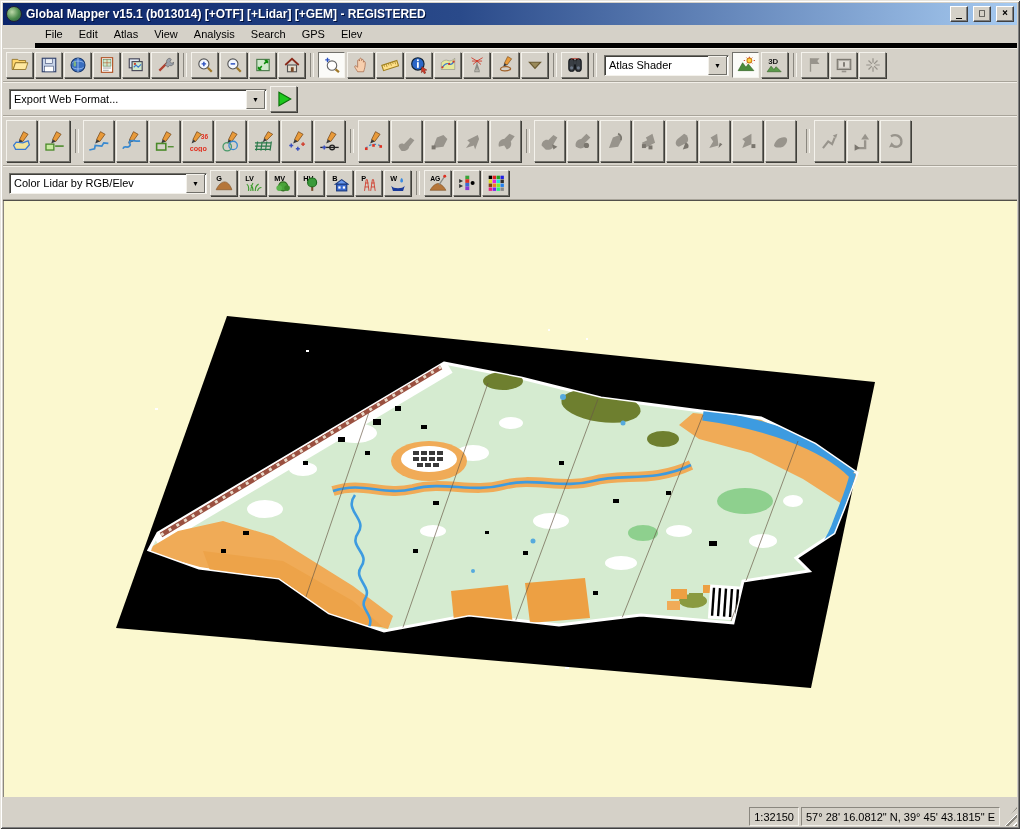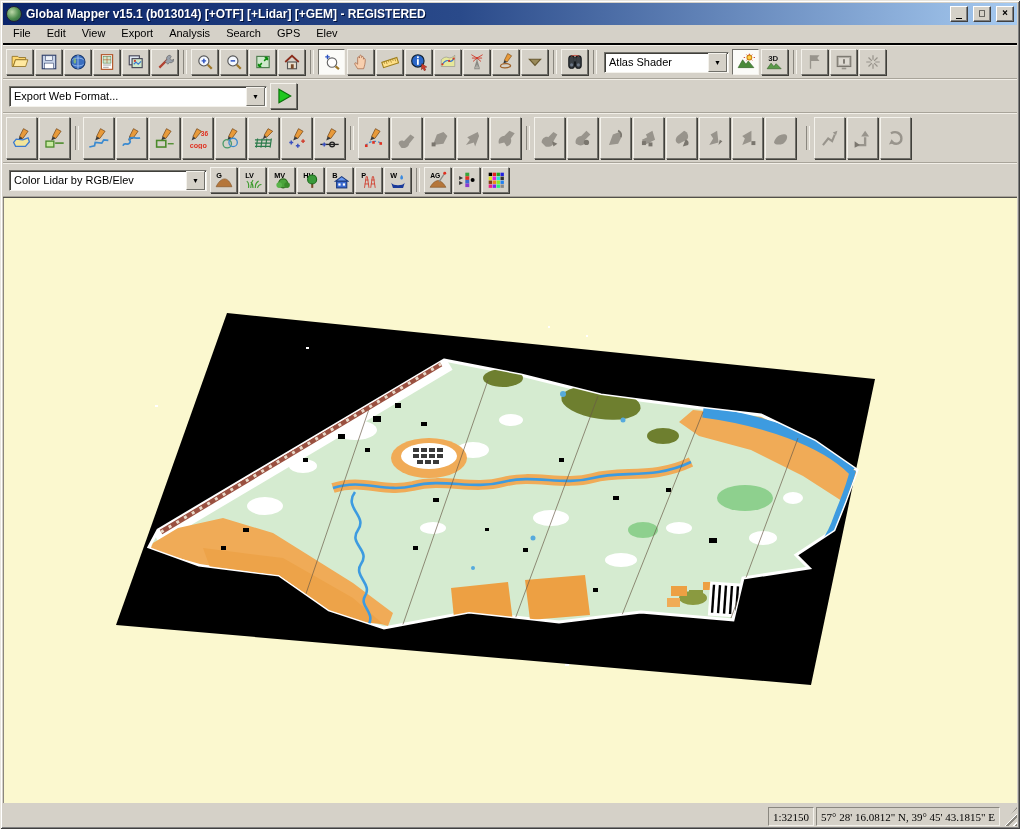--- a/index.html
+++ b/index.html
@@ -8,21 +8,21 @@
     box-shadow:inset 1px 1px 0 #e8e5de,inset -1px -1px 0 #404040,inset 2px 2px 0 #fff,inset -2px -2px 0 #808080;
     padding:3px;display:flex;flex-direction:column;}
   
   .titlebar{height:22px;background:linear-gradient(90deg,#0a246a 0%,#2a4a8a 45%,#a6caf0 100%);display:flex;align-items:center;padding:0 3px;gap:4px;flex:0 0 auto;}
   .app-ico{width:14px;height:14px;border-radius:50%;background:radial-gradient(circle at 5px 5px,#bcd8a8,#4a8a4a 55%,#24504a);border:1px solid #223;flex:0 0 auto;}
   .title{color:#fff;font-weight:bold;font-size:12px;white-space:nowrap;text-shadow:1px 1px 0 #00103a;}
   .tb-sp{flex:1;}
   .winbtn{width:16px;height:14px;background:#d5d1c8;border:1px solid;border-color:#fff #404040 #404040 #fff;box-shadow:inset -1px -1px 0 #808080;
     font-family:"DejaVu Sans Mono",monospace;font-size:10px;line-height:11px;font-weight:bold;text-align:center;color:#000;margin-left:1px;}
   
-  .menubar{display:flex;align-items:flex-start;height:18px;padding:0 2px;border-bottom:2px solid #000000;flex:0 0 auto;}
+  .menubar{display:flex;align-items:center;height:18px;padding:0 2px;border-bottom:5px solid #000000;flex:0 0 auto;margin-left:32px;}
   .menu-item{padding:2px 8px;}
   
   .tbrow{display:flex;align-items:center;padding:3px 3px;border-top:1px solid #f2efe8;border-bottom:1px solid #a8a49a;flex:0 0 auto;}
   .tbtn{width:27px;height:26px;background:#d5d1c8;display:flex;align-items:center;justify-content:center;box-sizing:border-box;
     border:1px solid;border-color:#f4f2ec #71706a #71706a #f4f2ec;box-shadow:1px 1px 0 #403f3a;margin-right:2px;flex:0 0 auto;}
   .tbtn.pressed{border-color:#71706a #f4f2ec #f4f2ec #71706a;box-shadow:none;background:#fbfbf8;}
   .tbtn.lg{width:31px;height:42px;}
   .tbtn svg{width:18px;height:18px;}
   .tbtn.lg svg{width:21px;height:21px;}
   .tb-sep{width:2px;height:24px;border-left:1px solid #8a877f;border-right:1px solid #f4f2ec;margin:0 4px 0 3px;flex:0 0 auto;}
@@ -32,21 +32,21 @@
   .combo .val{flex:1;white-space:nowrap;overflow:hidden;}
   .combo .arrowbtn{width:17px;height:17px;margin:0 1px 0 4px;background:#d5d1c8;border:1px solid;border-color:#f4f2ec #71706a #71706a #f4f2ec;
     display:flex;align-items:center;justify-content:center;font-size:7px;color:#000;flex:0 0 auto;}
   .w-export{width:258px;gap:47px;}
   .w-shader{width:125px;}
   .w-lidar{width:198px;}
   
   .map-area{flex:1;position:relative;background:#fbf8cf;border-top:1px solid #52504a;box-shadow:inset 1px 0 0 #8a877f;overflow:hidden;}
   .map-area svg{position:absolute;left:0;top:0;}
   
-  .statusbar{height:19px;display:flex;align-items:stretch;gap:2px;padding-top:4px;flex:0 0 auto;font-family:Liberation Serif, serif;}
+  .statusbar{height:19px;display:flex;align-items:stretch;gap:2px;padding-top:10px;flex:0 0 auto;}
   .sb-panel{border:1px solid;border-color:#8a877f #f4f2ec #f4f2ec #8a877f;display:flex;align-items:center;padding:0 4px;white-space:nowrap;box-sizing:border-box;}
   .sb-fill{flex:1;border-color:transparent;}
   .sb-grip{width:15px;border:none;background:
      repeating-linear-gradient(135deg,transparent 0 3px,#fff 3px 4px,#8a877f 4px 6px);clip-path:polygon(100% 0,100% 100%,0 100%);}
   text{font-family:"Liberation Sans","DejaVu Sans",sans-serif;}
 </style>
 </head>
 <body>
 
 <div class="window">
@@ -56,22 +56,22 @@
     <span class="title">Global Mapper v15.1 (b013014) [+OTF] [+Lidar] [+GEM] - REGISTERED</span>
     <span class="tb-sp"></span>
     <span class="winbtn">_</span>
     <span class="winbtn">□</span>
     <span class="winbtn">×</span>
   </div>
 
   <div class="menubar">
     <span class="menu-item">File</span>
     <span class="menu-item">Edit</span>
+    <span class="menu-item">Atlas</span>
     <span class="menu-item">View</span>
-    <span class="menu-item">Export</span>
     <span class="menu-item">Analysis</span>
     <span class="menu-item">Search</span>
     <span class="menu-item">GPS</span>
     <span class="menu-item">Elev</span>
   </div>
 
   <div class="tbrow">
     <span class="tbtn">
         <svg viewBox="0 0 16 16">
           <path d="M1 12V3h5l1 1h6v2H4L2 12z" fill="#ffd76e" stroke="#8a6a1a" stroke-width=".7"></path>

